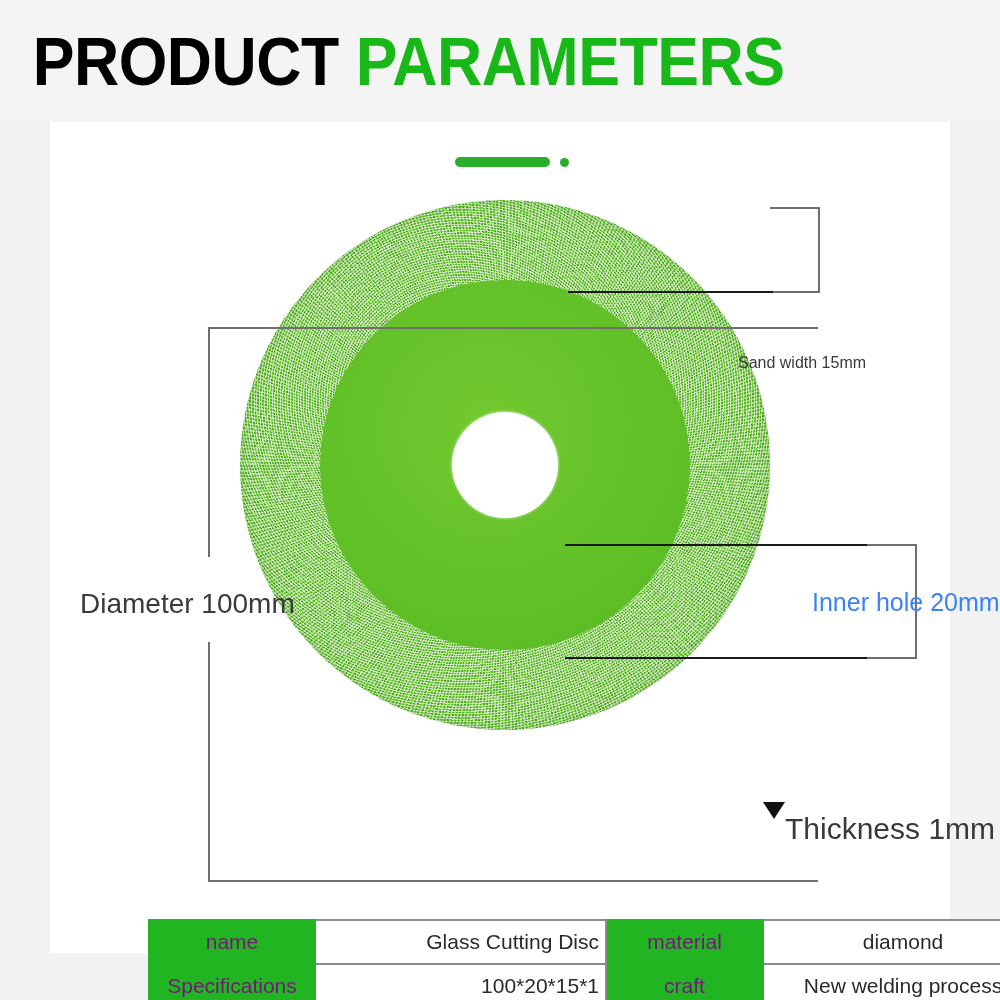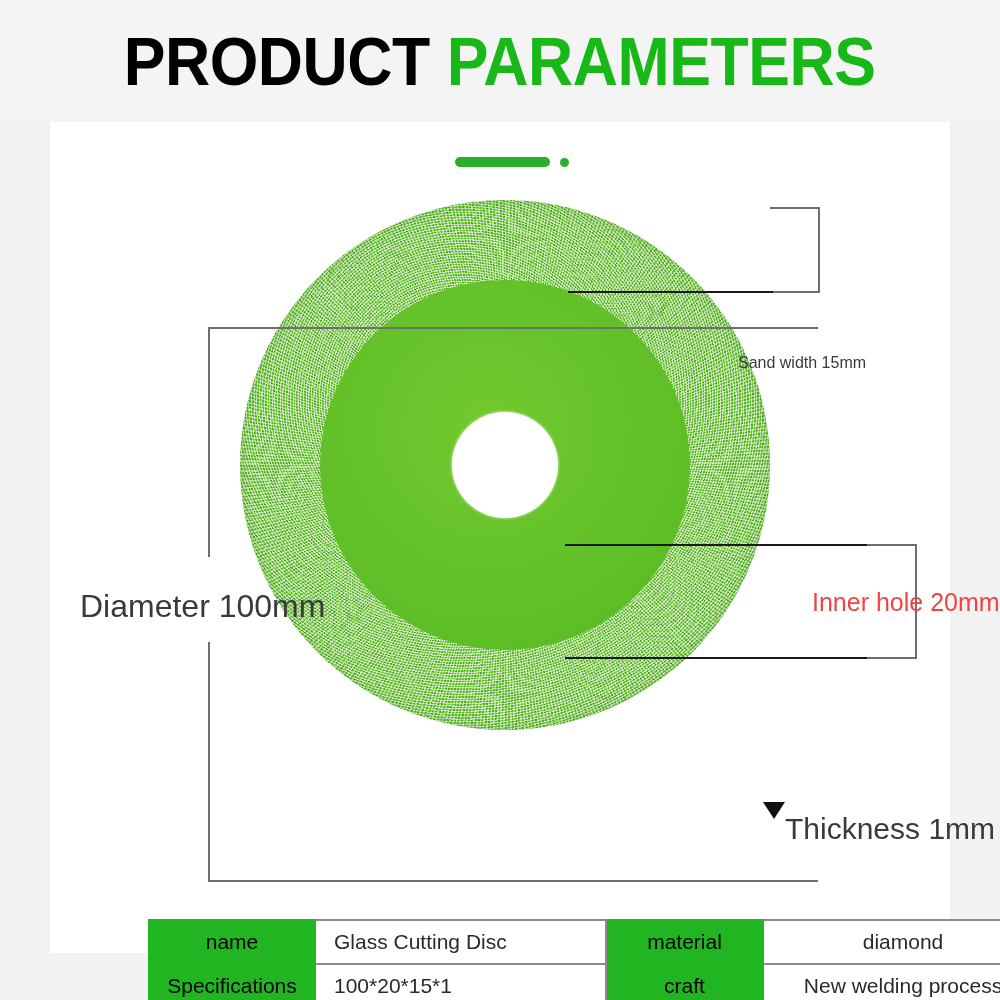--- a/index.html
+++ b/index.html
@@ -17,21 +17,21 @@
   }
 
   
   .title-bar {
     position: absolute;
     left: 0; top: 0;
     width: 1000px;
     height: 122px;
     display: flex;
     align-items: center;
-    justify-content: center;
+    justify-content: flex-start;
     background: #f4f4f4;
   }
   .title {
     font-family: "Liberation Sans Narrow", "Liberation Sans", sans-serif;
     font-size: 68px;
     font-weight: 700;
     letter-spacing: -0.5px;
     white-space: nowrap;
     transform: scaleX(0.92);
     transform-origin: center;
@@ -133,21 +133,21 @@
     left: 0;
     width: 610px; height: 2px;
     background: #6f6f6f;
   }
   .bl-cap-top { top: 0; }
   .bl-cap-bot { top: 553px; }
 
   .label-diameter {
     position: absolute;
     left: 30px; top: 466px;
-    font-size: 32px;
+    font-size: 28px;
     color: #3a3a3a;
     white-space: nowrap;
     background: rgba(255,255,255,.0);
   }
 
   .bracket-sand {
     position: absolute;
     left: 518px; top: 85px;
     width: 0; height: 0;
   }
@@ -202,21 +202,21 @@
     left: 90px;
     width: 302px; height: 2px;
     background: #1a1a1a;
   }
   .bh-lead-top { top: 0; }
   .bh-lead-bot { top: 113px; }
   .label-hole {
     position: absolute;
     left: 762px; top: 466px;
     font-size: 25px;
-    color: #ef4444;
+    color: #3b82f6;
     white-space: nowrap;
   }
 
   .thick-arrow {
     position: absolute;
     left: 713px; top: 680px;
     width: 0; height: 0;
     border-left: 11px solid transparent;
     border-right: 11px solid transparent;
     border-top: 17px solid #111111;
@@ -242,26 +242,26 @@
     height: 42px;
     font-size: 21px;
     color: #2a2a2a;
     text-align: center;
     vertical-align: middle;
     padding: 0 6px;
     background: #ffffff;
   }
   .spec-table td.hdr {
     background: #22b522;
-    color: #000000;
+    color: #701a75;
     border-color: #22b522;
     font-size: 21px;
   }
   .spec-table td.val-left {
-    text-align: left;
+    text-align: right;
     padding-left: 18px;
   }
   .col-a { width: 152px; }
   .col-b { width: 265px; }
   .col-c { width: 143px; }
   .col-d { width: 266px; }
 </style>
 </head>
 <body>
 

